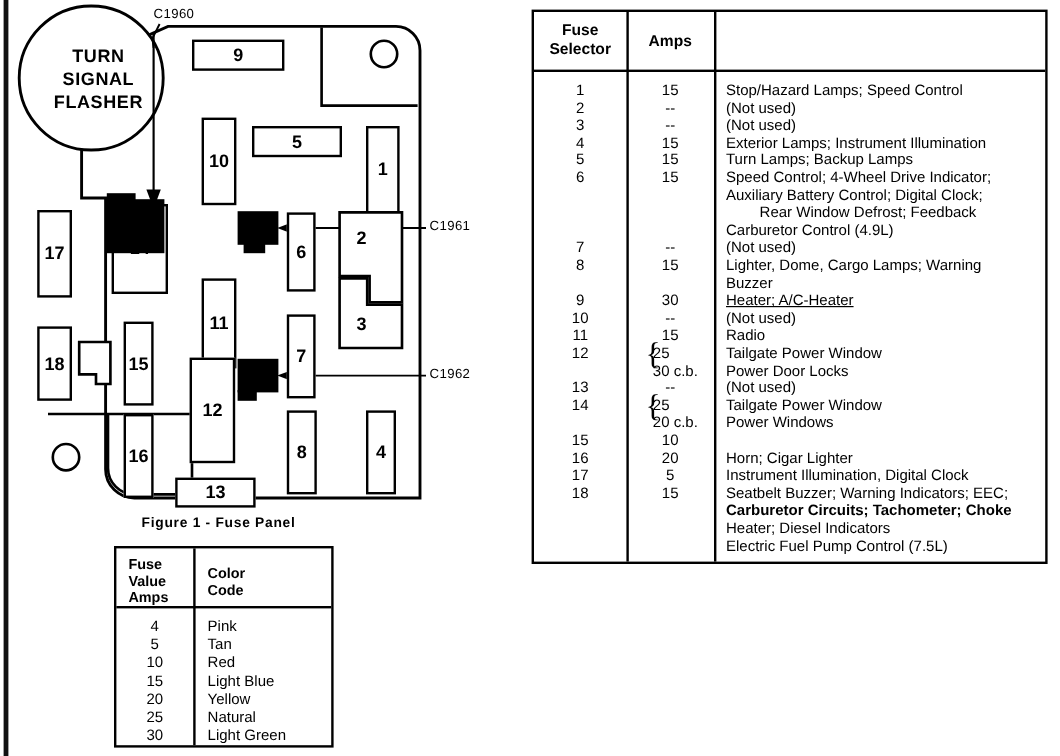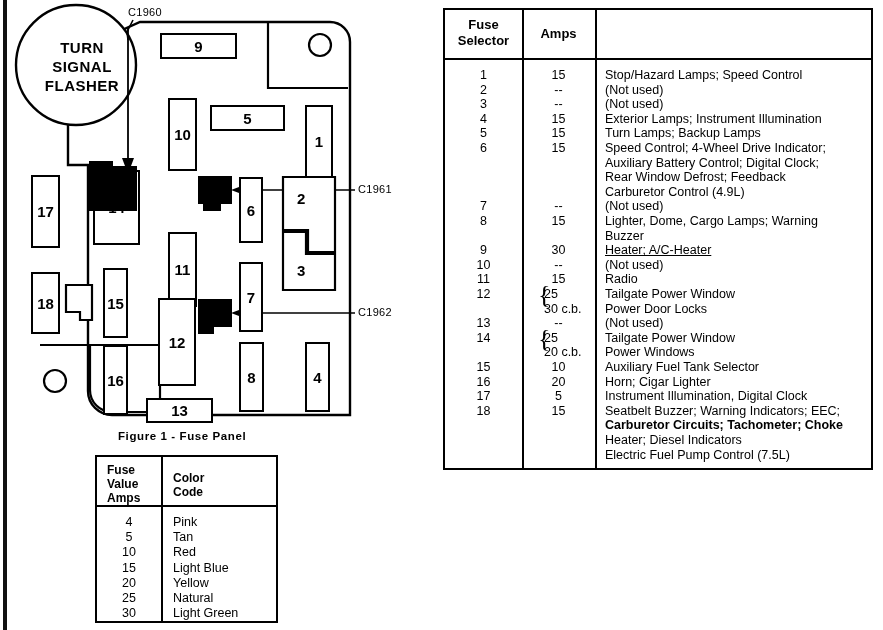--- a/index.html
+++ b/index.html
@@ -205,21 +205,21 @@
         <div class="ln pos" style="top: 51.8px;">4</div>
         <div class="ln amp" style="top: 51.8px;">15</div>
         <div class="ln desc" style="top: 51.8px;">Exterior Lamps; Instrument Illumination</div>
         <div class="ln pos" style="top: 66.4px;">5</div>
         <div class="ln amp" style="top: 66.4px;">15</div>
         <div class="ln desc" style="top: 66.4px;">Turn Lamps; Backup Lamps</div>
         <div class="ln pos" style="top: 81px;">6</div>
         <div class="ln amp" style="top: 81px;">15</div>
         <div class="ln desc" style="top: 81px;">Speed Control; 4-Wheel Drive Indicator;</div>
         <div class="ln desc" style="top: 95.6px;">Auxiliary Battery Control; Digital Clock;</div>
-        <div class="ln desc" style="top: 110.2px;">Rear Window Defrost; Feedback</div>
+        <div class="ln desc" style="top: 110.2px; margin-left: 28px;">Rear Window Defrost; Feedback</div>
         <div class="ln desc" style="top: 124.8px;">Carburetor Control (4.9L)</div>
         <div class="ln pos" style="top: 139.4px;">7</div>
         <div class="ln amp" style="top: 139.4px;">--</div>
         <div class="ln desc" style="top: 139.4px;">(Not used)</div>
         <div class="ln pos" style="top: 154px;">8</div>
         <div class="ln amp" style="top: 154px;">15</div>
         <div class="ln desc" style="top: 154px;">Lighter, Dome, Cargo Lamps; Warning</div>
         <div class="ln desc" style="top: 168.6px;">Buzzer</div>
         <div class="ln pos" style="top: 183.2px;">9</div>
         <div class="ln amp" style="top: 183.2px;">30</div>
@@ -238,21 +238,20 @@
         <div class="ln pos" style="top: 256.2px;">13</div>
         <div class="ln amp" style="top: 256.2px;">--</div>
         <div class="ln desc" style="top: 256.2px;">(Not used)</div>
         <div class="ln pos" style="top: 270.8px;">14</div>
         <div class="ln amp braced" style="top: 270.8px;">25</div>
         <div class="ln desc" style="top: 270.8px;">Tailgate Power Window</div>
         <div class="ln amp braced" style="top: 285.4px;">20 c.b.</div>
         <div class="ln desc" style="top: 285.4px;">Power Windows</div>
         <div class="ln pos" style="top: 300px;">15</div>
         <div class="ln amp" style="top: 300px;">10</div>
-        <div class="ln desc" style="top: 300px;">Auxiliary Fuel Tank Selector</div>
         <div class="ln pos" style="top: 314.6px;">16</div>
         <div class="ln amp" style="top: 314.6px;">20</div>
         <div class="ln desc" style="top: 314.6px;">Horn; Cigar Lighter</div>
         <div class="ln pos" style="top: 329.2px;">17</div>
         <div class="ln amp" style="top: 329.2px;">5</div>
         <div class="ln desc" style="top: 329.2px;">Instrument Illumination, Digital Clock</div>
         <div class="ln pos" style="top: 343.8px;">18</div>
         <div class="ln amp" style="top: 343.8px;">15</div>
         <div class="ln desc" style="top: 343.8px;">Seatbelt Buzzer; Warning Indicators; EEC;</div>
         <div class="ln desc" style="top: 358.4px; font-weight: bold;">Carburetor Circuits; Tachometer; Choke</div>

